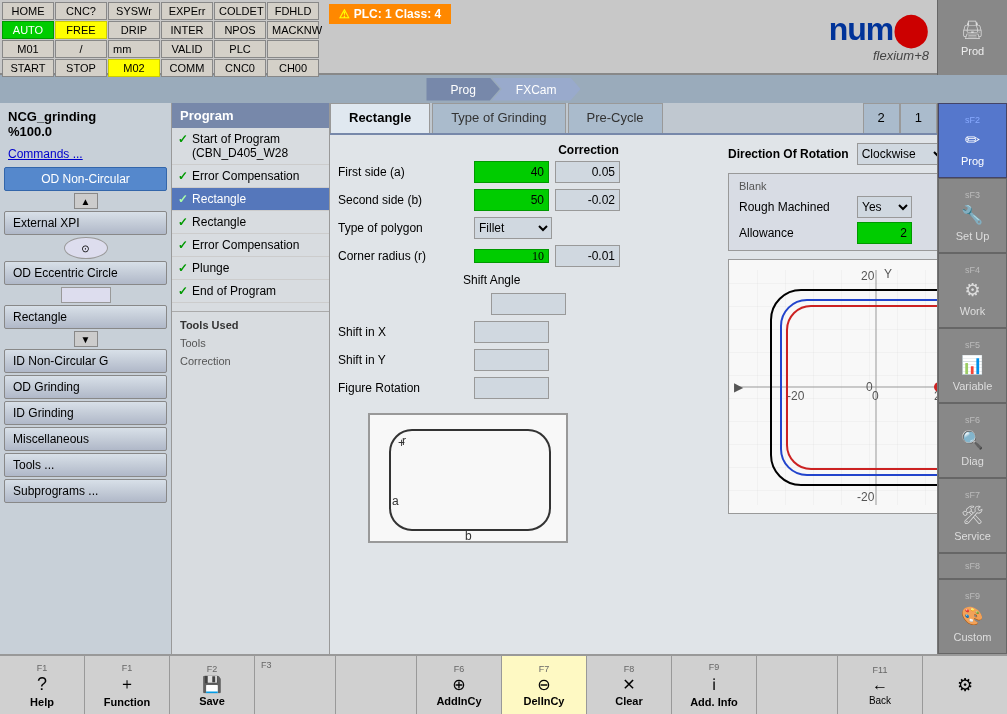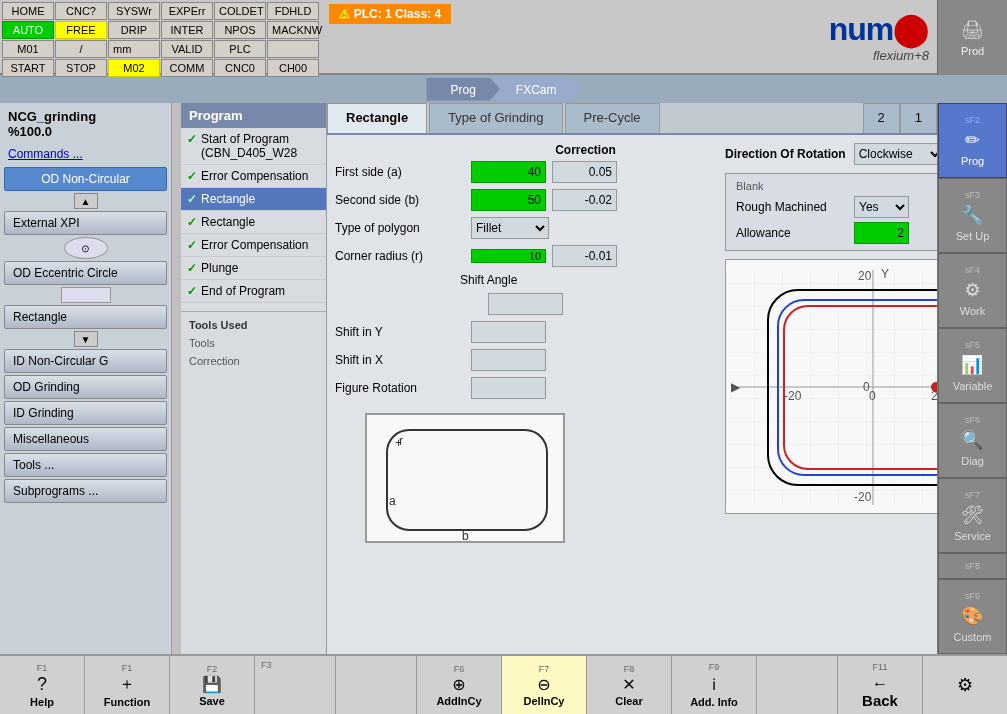--- a/index.html
+++ b/index.html
@@ -100,21 +100,21 @@
       <div style="width:24px; height:16px; background:#ccc; border:1px solid #888; cursor:pointer; display:flex; align-items:center; justify-content:center; font-size:10px;">▼</div>
     </div>
     <div style="width:100%;background:linear-gradient(to bottom,#d8e0e8,#b0b8c8);border:1px solid #888;padding:4px 8px;margin-bottom:2px;cursor:pointer;font-size:12px;text-align:left;border-radius:2px;">ID Non-Circular G</div>
     <div style="width:100%;background:linear-gradient(to bottom,#d8e0e8,#b0b8c8);border:1px solid #888;padding:4px 8px;margin-bottom:2px;cursor:pointer;font-size:12px;text-align:left;border-radius:2px;">OD Grinding</div>
     <div style="width:100%;background:linear-gradient(to bottom,#d8e0e8,#b0b8c8);border:1px solid #888;padding:4px 8px;margin-bottom:2px;cursor:pointer;font-size:12px;text-align:left;border-radius:2px;">ID Grinding</div>
     <div style="width:100%;background:linear-gradient(to bottom,#d8e0e8,#b0b8c8);border:1px solid #888;padding:4px 8px;margin-bottom:2px;cursor:pointer;font-size:12px;text-align:left;border-radius:2px;">Miscellaneous</div>
     <div style="width:100%;background:linear-gradient(to bottom,#d8e0e8,#b0b8c8);border:1px solid #888;padding:4px 8px;margin-bottom:2px;cursor:pointer;font-size:12px;text-align:left;border-radius:2px;">Tools ...</div>
     <div style="width:100%;background:linear-gradient(to bottom,#d8e0e8,#b0b8c8);border:1px solid #888;padding:4px 8px;margin-bottom:2px;cursor:pointer;font-size:12px;text-align:left;border-radius:2px;">Subprograms ...</div>
   </div>
 
-  <div style="width:146px; background:#d8dce0; border-right:1px solid #999; flex-shrink:0; overflow:hidden;margin-left:9px;">
+  <div style="width:158px; background:#d8dce0; border-right:1px solid #999; flex-shrink:0; overflow:hidden;">
     <div style="background:#7788aa; color:white; padding:5px 8px; font-size:13px; font-weight:bold;">Program</div>
     <div style="padding:4px 6px; font-size:11px; cursor:pointer; display:flex; align-items:flex-start; gap:4px; border-bottom:1px solid #ccc;">
       <span style="color:#009900; font-weight:bold; font-size:12px;">✓</span>
       <span>Start of Program (CBN_D405_W28</span>
     </div>
     <div style="padding:4px 6px; font-size:11px; cursor:pointer; display:flex; align-items:center; gap:4px; border-bottom:1px solid #ccc;">
       <span style="color:#009900; font-weight:bold; font-size:12px;">✓</span>
       <span>Error Compensation</span>
     </div>
     <div style="padding:4px 6px; font-size:11px; cursor:pointer; display:flex; align-items:center; gap:4px; border-bottom:1px solid #ccc; background:#5577bb; color:white;">
@@ -189,26 +189,26 @@
           <input type="text" value="10" style="width: 75px; height: 14px; background: rgb(0, 204, 0); border: 1px solid rgb(0, 153, 0); color: rgb(0, 0, 0); padding: 0px 4px; font-size: 12px; text-align: right; font-family: Liberation Serif, serif;">
           <input type="text" value="-0.01" style="width: 65px; height: 22px; background: rgb(208, 216, 224); border: 1px solid rgb(153, 153, 153); color: rgb(0, 0, 0); padding: 0px 4px; font-size: 12px; text-align: right;">
         </div>
 
         <div style="display:flex; align-items:center; margin-bottom:6px; gap:6px;flex-direction:column;">
           <div style="width:130px; font-size:12px;">Shift Angle</div>
           <input type="text" value="" style="width: 75px; height: 22px; background: rgb(208, 216, 224); border: 1px solid rgb(153, 153, 153); color: rgb(0, 0, 0); padding: 0px 4px; font-size: 12px;">
         </div>
 
         <div style="display:flex; align-items:center; margin-bottom:6px; gap:6px;">
+          <div style="width:130px; font-size:12px;">Shift in X</div>
+          <input type="text" value="" style="width: 75px; height: 22px; background: rgb(208, 216, 224); border: 1px solid rgb(153, 153, 153); color: rgb(0, 0, 0); padding: 0px 4px; font-size: 12px;">
+        </div>
+
+        <div style="display:flex; align-items:center; margin-bottom:6px; gap:6px;">
           <div style="width:130px; font-size:12px;">Shift in Y</div>
-          <input type="text" value="" style="width: 75px; height: 22px; background: rgb(208, 216, 224); border: 1px solid rgb(153, 153, 153); color: rgb(0, 0, 0); padding: 0px 4px; font-size: 12px;">
-        </div>
-
-        <div style="display:flex; align-items:center; margin-bottom:6px; gap:6px;">
-          <div style="width:130px; font-size:12px;">Shift in X</div>
           <input type="text" value="" style="width: 75px; height: 22px; background: rgb(208, 216, 224); border: 1px solid rgb(153, 153, 153); color: rgb(0, 0, 0); padding: 0px 4px; font-size: 12px;">
         </div>
 
         <div style="display:flex; align-items:center; margin-bottom:6px; gap:6px;">
           <div style="width:130px; font-size:12px;">Figure Rotation</div>
           <input type="text" value="" style="width: 75px; height: 22px; background: rgb(208, 216, 224); border: 1px solid rgb(153, 153, 153); color: rgb(0, 0, 0); padding: 0px 4px; font-size: 12px;">
         </div>
 
         <div style="width:200px; height:130px; border:2px solid #999; background:#f8f8f8; position:relative; margin:8px 0 0 30px;">
           <svg width="200" height="130" viewBox="0 0 200 130">
@@ -375,19 +375,19 @@
     <div style="font-size:9px; color:#666;">F9</div>
     <div style="font-size:16px;">ℹ</div>
     <div style="font-size:11px; font-weight:bold;">Add. Info</div>
   </div>
 
   <div style="flex:1; border-right:1px solid #999; background:#d0d0d0;"></div>
 
   <div style="flex:1; display:flex; flex-direction:column; align-items:center; justify-content:center; border-right:1px solid #999; cursor:pointer; background:#d0d0d0; gap:1px; padding:2px;">
     <div style="font-size:9px; color:#666;">F11</div>
     <div style="font-size:16px;">←</div>
-    <div style="font-size:15px; font-weight:bold;">Back</div>
+    <div style="font-size:10px; font-weight:normal;">Back</div>
   </div>
 
   <div style="flex:1; display:flex; flex-direction:column; align-items:center; justify-content:center; cursor:pointer; background:#d0d0d0; gap:1px; padding:2px;">
     <div style="font-size:18px;">⚙</div>
   </div>
 </div>
 
 </body></html>

